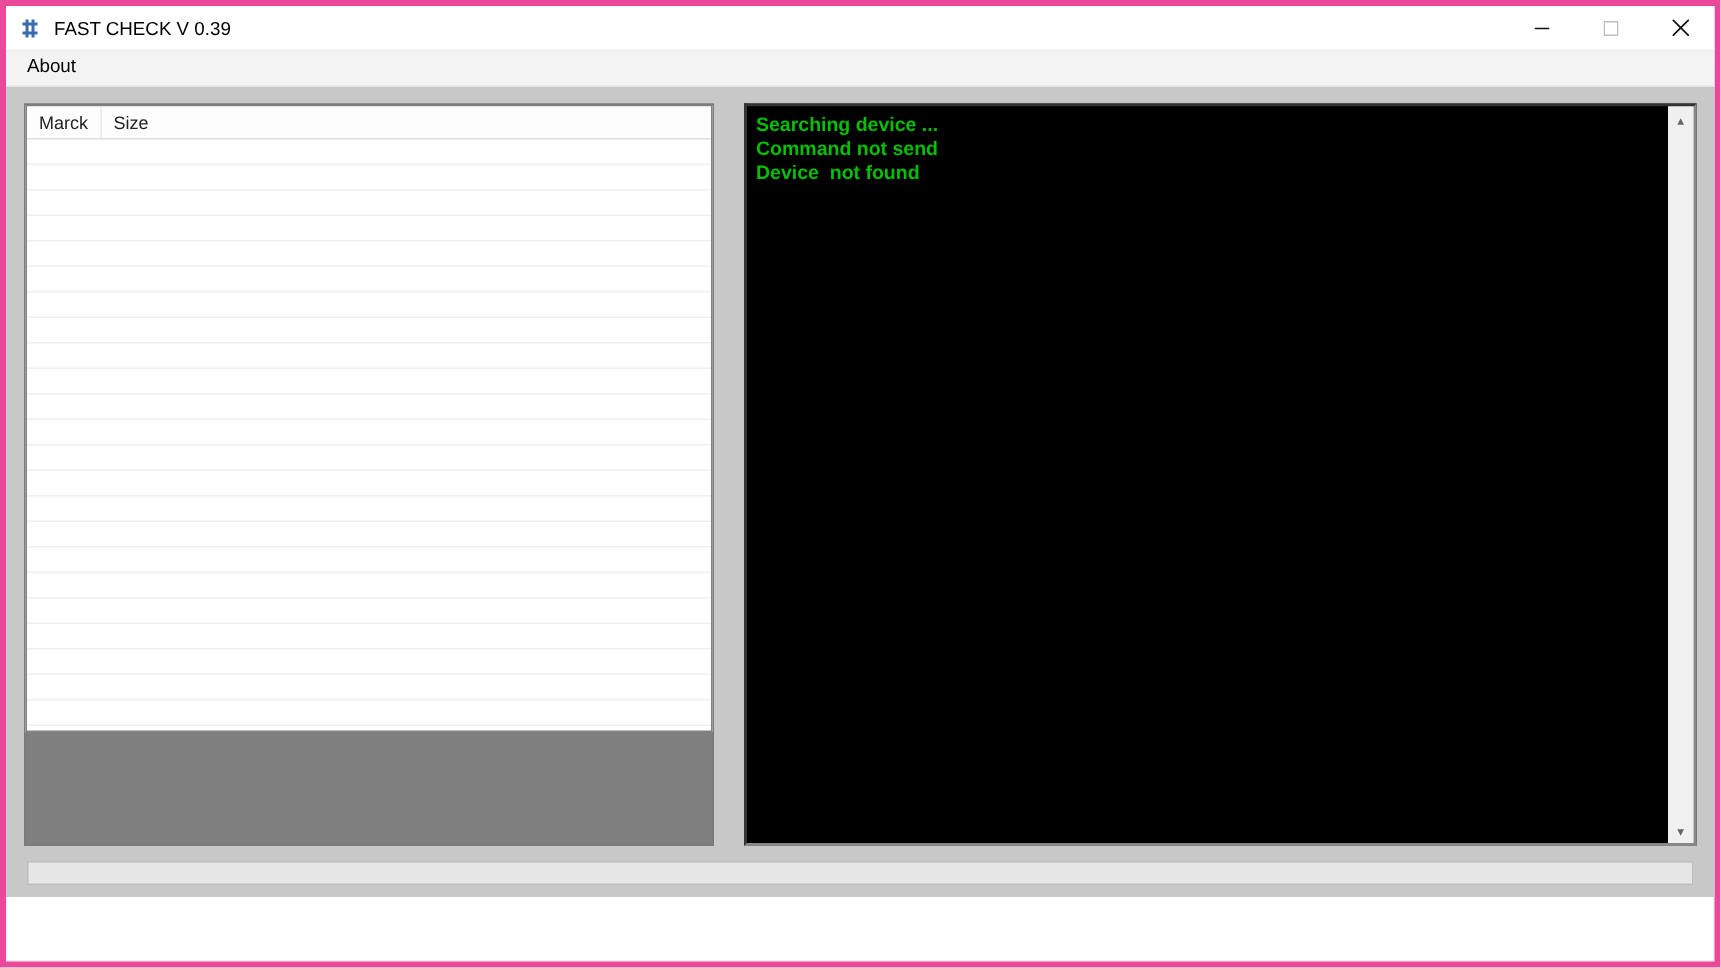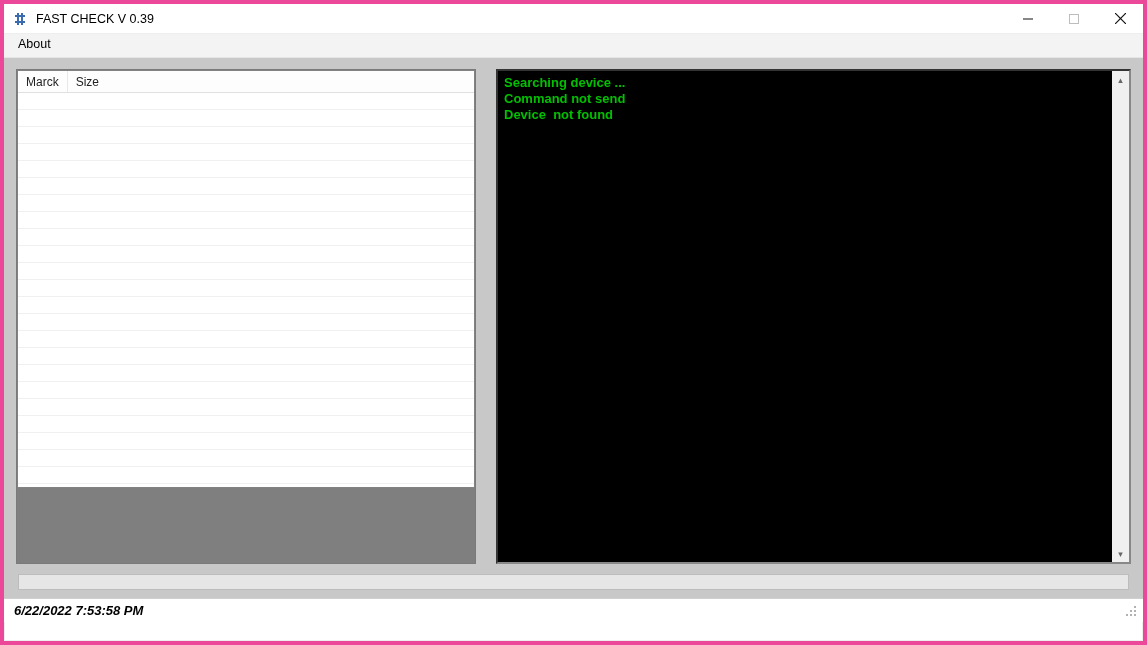--- a/index.html
+++ b/index.html
@@ -311,27 +311,14 @@
       </div>
 
     </div>
 
     <div class="progress-row">
       <div class="progress"></div>
     </div>
 
   </div>
 
-  <div class="statusbar">
-    <div class="status-cell">6/22/2022 7:53:58 PM</div>
-    <div class="grip">
-      <svg width="12" height="12">
-        <circle cx="10" cy="10" r="1" fill="#999"></circle>
-        <circle cx="6" cy="10" r="1" fill="#999"></circle>
-        <circle cx="10" cy="6" r="1" fill="#999"></circle>
-        <circle cx="2" cy="10" r="1" fill="#999"></circle>
-        <circle cx="6" cy="6" r="1" fill="#999"></circle>
-        <circle cx="10" cy="2" r="1" fill="#999"></circle>
-      </svg>
-    </div>
-  </div>
 
 </div>
 
 </body></html>

